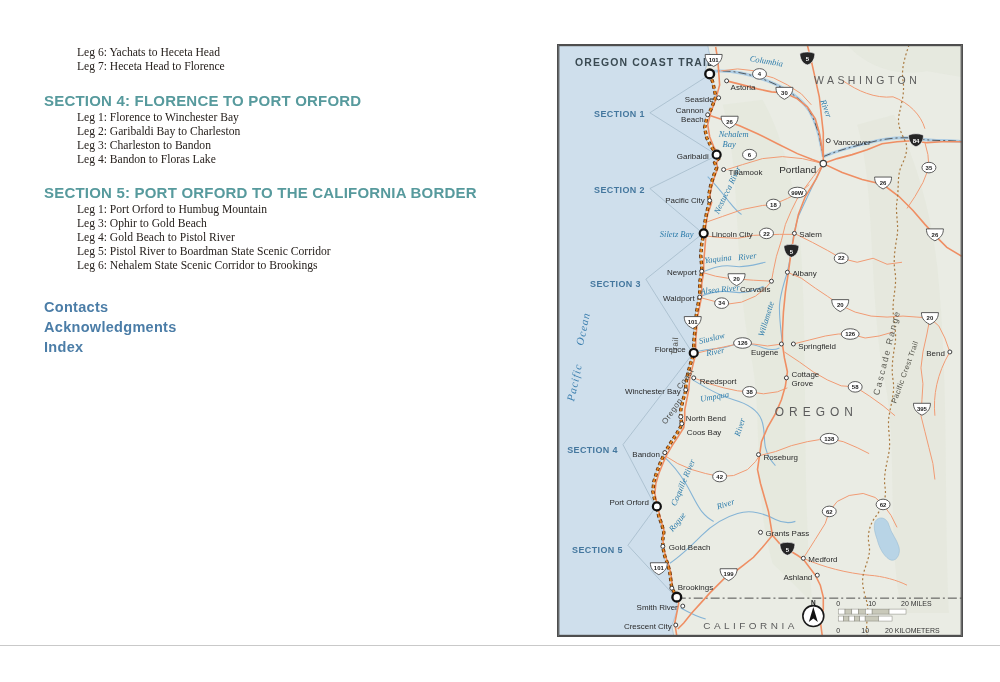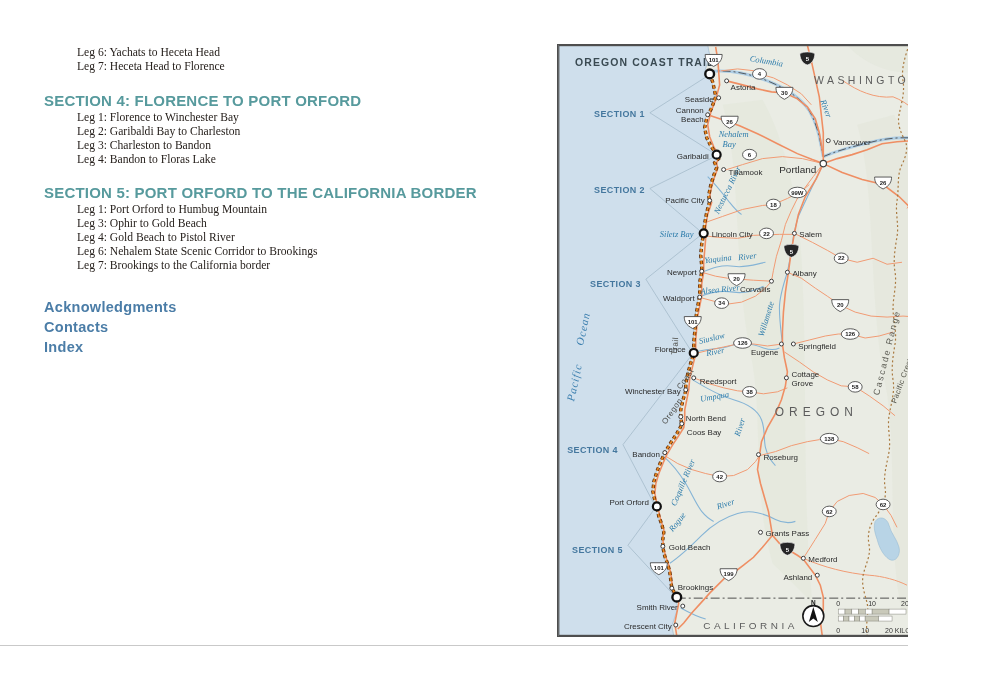--- a/index.html
+++ b/index.html
@@ -1,16 +1,16 @@
 <!DOCTYPE html>
 <html><head>
 <meta charset="utf-8">
 <style>
   html,body{margin:0;padding:0;background:#ffffff;}
-  #page{position:relative;width:908px;height:682px;background:#ffffff;overflow:hidden;
+  #page{position:relative;width:1000px;height:682px;background:#ffffff;overflow:hidden;
         font-family:"Liberation Sans",sans-serif;text-decoration:underline;}
   
   .toc{position:absolute;left:44px;top:46px;width:480px;color:#241f1c;}
   .legs{margin-left:33px;}
   .leg{font:11.6px/13.9px "Liberation Serif",serif;color:#27211d;white-space:nowrap;}
   .sec-head{margin-top:16px;height:21px;font:bold 15px/21px "Liberation Sans",sans-serif;
             color:#579a9d;letter-spacing:.2px;white-space:nowrap;}
   .links{margin-top:24px;}
   .link{font:bold 14.5px/20px "Liberation Sans",sans-serif;color:#4b7da7;letter-spacing:.3px;}
   
@@ -37,27 +37,27 @@
       <div class="leg">Leg 2: Garibaldi Bay to Charleston</div>
       <div class="leg">Leg 3: Charleston to Bandon</div>
       <div class="leg">Leg 4: Bandon to Floras Lake</div>
     </div>
 
     <div class="sec-head">SECTION 5: PORT ORFORD TO THE CALIFORNIA BORDER</div>
     <div class="legs">
       <div class="leg">Leg 1: Port Orford to Humbug Mountain</div>
       <div class="leg">Leg 3: Ophir to Gold Beach</div>
       <div class="leg">Leg 4: Gold Beach to Pistol River</div>
+      <div class="leg">Leg 5: Pistol River to Boardman State Scenic Corridor</div>
       <div class="leg">Leg 6: Nehalem State Scenic Corridor to Brookings</div>
-      <div class="leg">Leg 7: Brookings to the California border</div>
     </div>
 
     <div class="links">
+      <div class="link">Contacts</div>
       <div class="link">Acknowledgments</div>
-      <div class="link">Contacts</div>
       <div class="link">Index</div>
     </div>
   </div>
 
   <div id="map-wrap">
     <svg id="map-svg" viewBox="0 0 405 593">
         <rect x="0" y="0" width="405" height="593" fill="#eaece4"></rect>
         <path d="M165,60 C185,130 175,230 195,320 C205,380 195,450 215,520 L255,560 C245,460 250,340 245,230 C242,150 225,90 205,55 Z" fill="#e3e7db" opacity="0.6"></path>
         <path d="M300,80 C320,150 310,260 330,350 C340,420 330,500 345,570 L392,570 C387,470 392,350 382,240 C376,160 352,100 337,70 Z" fill="#e1e5d8" opacity="0.55"></path>
         <path d="M290,0 C310,22 340,32 370,26 L405,32 L405,0 Z" fill="#e2e6da" opacity="0.5"></path>

